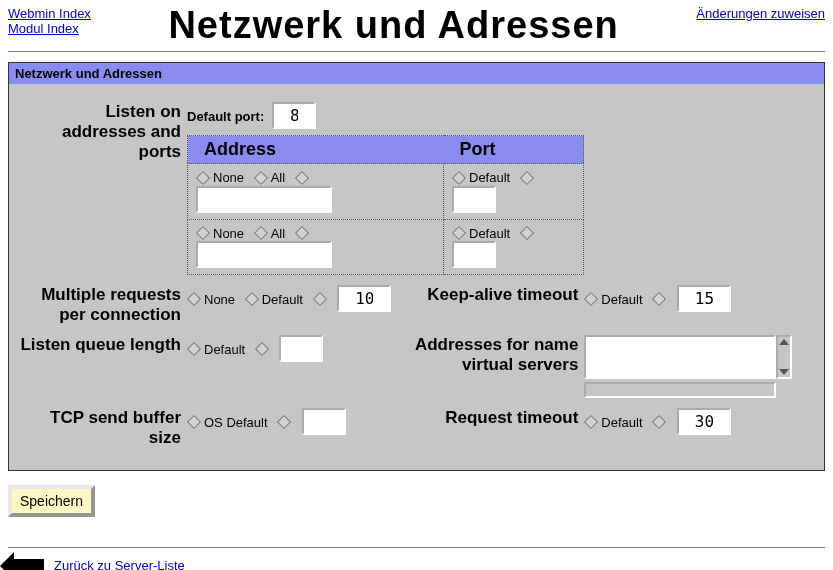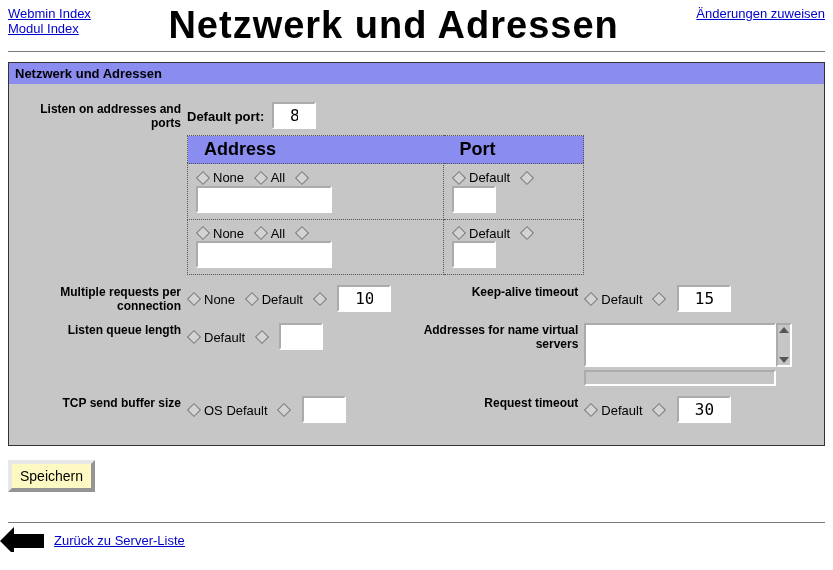--- a/index.html
+++ b/index.html
@@ -34,21 +34,21 @@
     font-size: 13px;
   }
   .form-area { padding: 10px 8px 14px 8px; }
   table.form { width: 100%; border-collapse: separate; border-spacing: 0 6px; }
   td.lbl {
     width: 170px;
     text-align: right;
     font-weight: bold;
     vertical-align: top;
     padding: 2px 6px 2px 0;
-    font-size: 12px;
+    font-size: 17px;
   }
   td.val { vertical-align: top; padding: 2px 0; position: relative; }
   .default-port-row { margin-bottom: 6px; }
   .default-port-row .lbl2 { font-weight: bold; margin-right: 4px; }
   input.txt, textarea.ta {
     font-family: monospace;
     font-size: 16px;
     border: 2px inset #fff;
     background: #fff;
     padding: 2px 16px;

